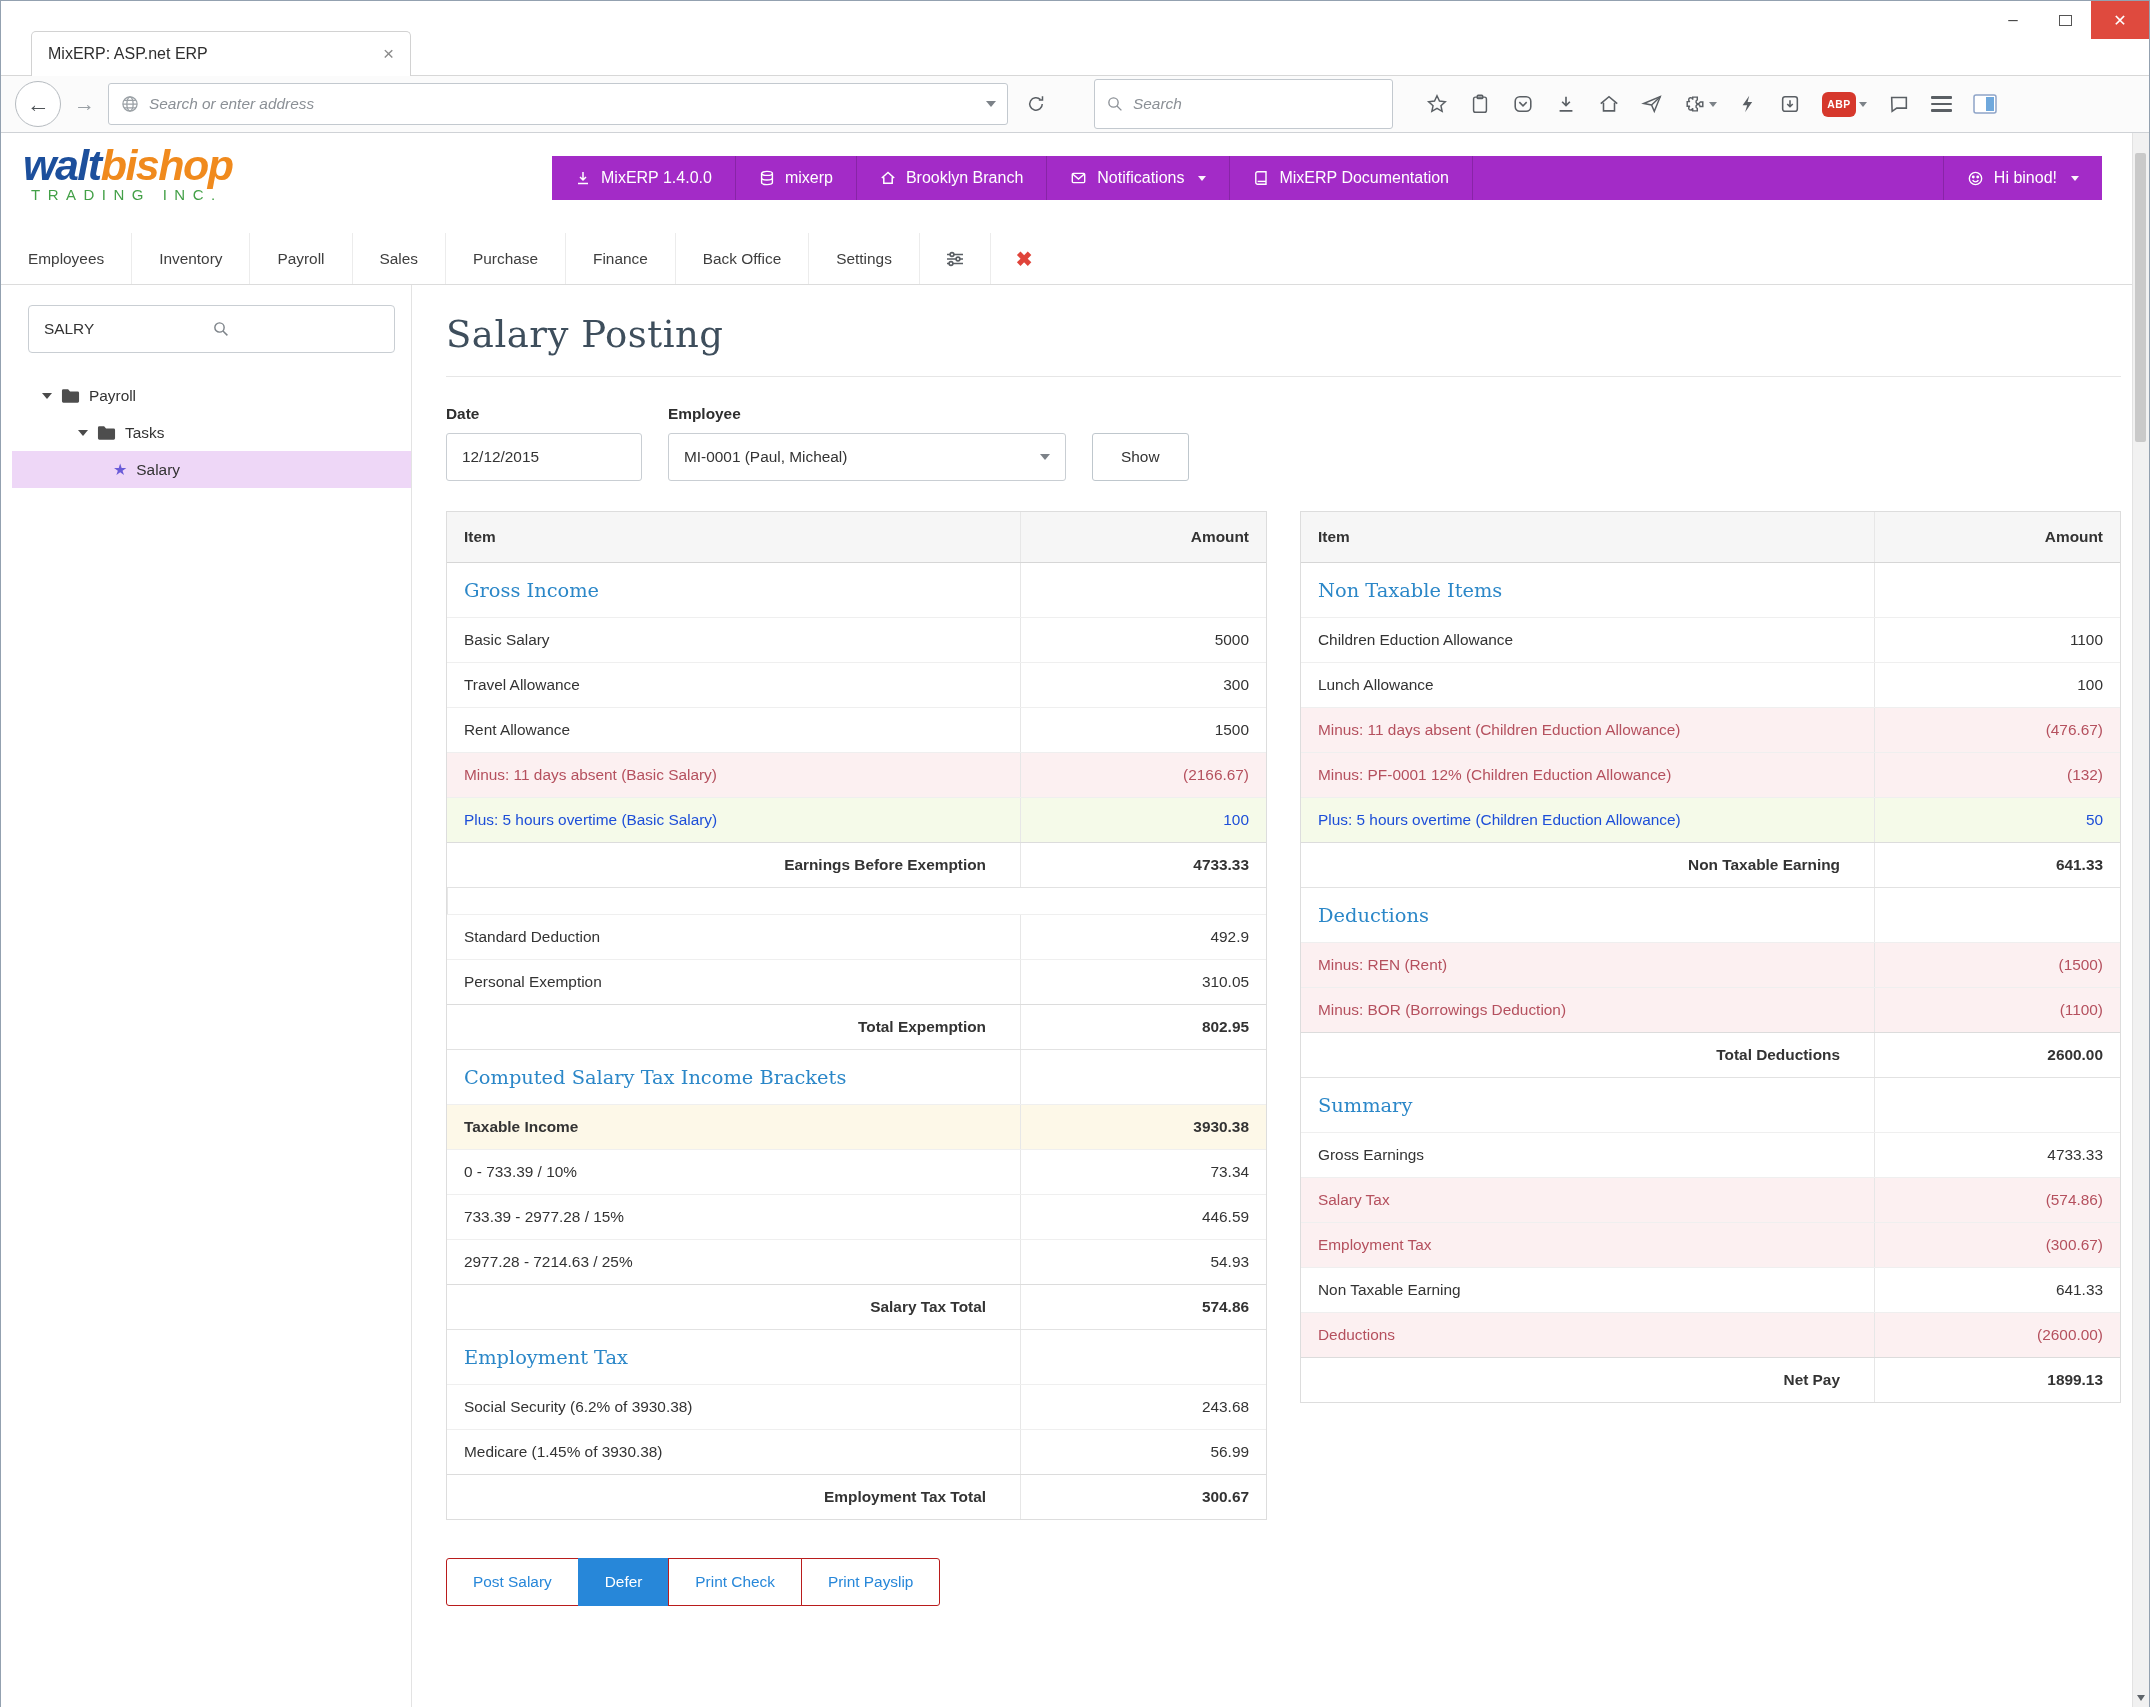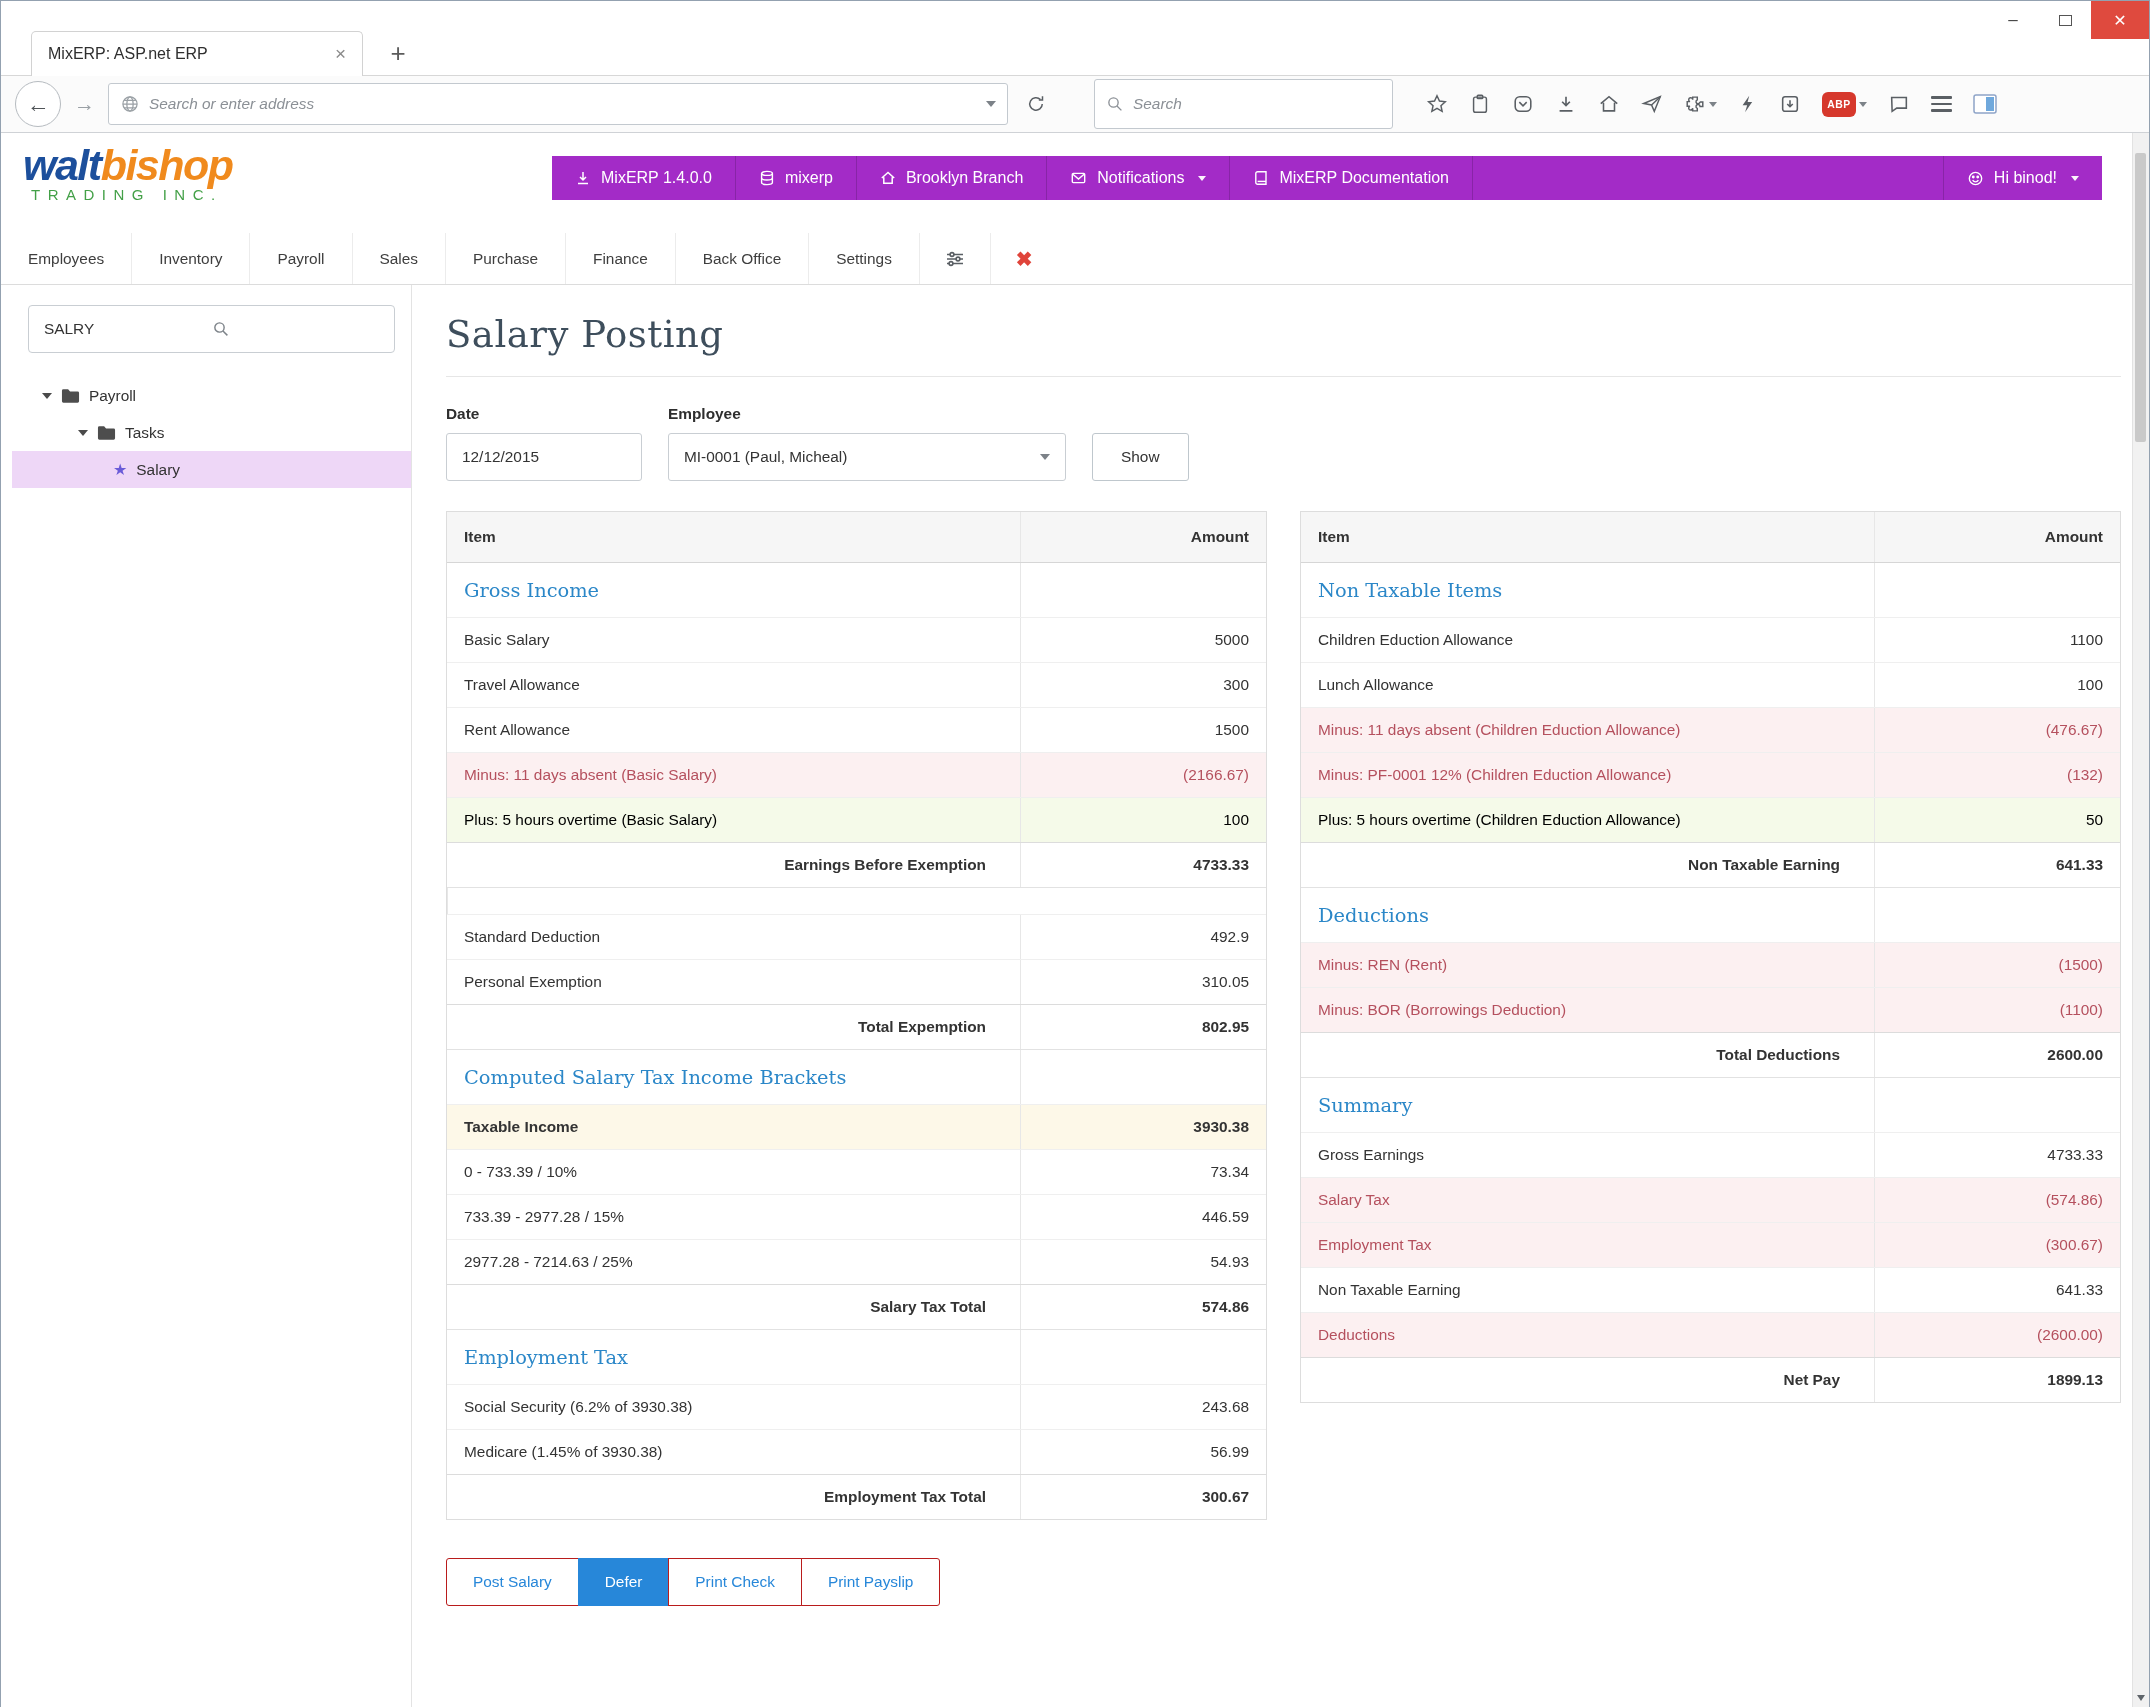--- a/index.html
+++ b/index.html
@@ -6,21 +6,21 @@
   html,body { width:2150px; height:1707px; overflow:hidden; }
   body { font-family:"Liberation Sans", sans-serif; background:#dfe3e8; }
   .window { width:2150px; height:1707px; border:1px solid #93a1b0; background:#fff; position:relative; }
 
   
   .titlebar { height:74px; background:#fff; position:relative; }
   .window-controls { position:absolute; top:0; right:0; display:flex; height:38px; z-index:5; }
   .wc-btn { width:52px; display:flex; align-items:center; justify-content:center; font-size:17px; color:#444; cursor:pointer; }
   .wc-max .sq { width:13px; height:11px; border:1.6px solid #555; }
   .wc-close { background:#df4a3e; color:#fff; width:58px; font-size:16px; }
-  .tab { position:absolute; left:30px; bottom:-1px; width:332px; height:45px; background:#fff; border:1px solid #d2d2d2; border-bottom:none; border-radius:5px 5px 0 0; display:flex; align-items:center; padding:0 16px; z-index:3; }
+  .tab { position:absolute; left:30px; bottom:-1px; width:380px; height:45px; background:#fff; border:1px solid #d2d2d2; border-bottom:none; border-radius:5px 5px 0 0; display:flex; align-items:center; padding:0 16px; z-index:3; }
   .tab-title { font-size:16px; color:#2f2f2f; flex:1; white-space:nowrap; overflow:hidden; }
   .tab-close { color:#8b8b8b; font-size:19px; margin-left:8px; }
   .new-tab { position:absolute; left:380px; bottom:6px; font-size:26px; color:#5c5c5c; width:34px; text-align:center; }
 
   .toolbar { height:58px; background:#fbfbfb; border-top:1px solid #d7d7d7; border-bottom:1px solid #cfd2d6; display:flex; align-items:center; padding:0 14px; gap:9px; }
   .nav-back { width:46px; height:46px; border-radius:50%; border:1px solid #b6bbc0; background:#fff; display:flex; align-items:center; justify-content:center; font-size:23px; color:#4f5458; flex:none; }
   .nav-fwd { font-size:21px; color:#9aa0a5; padding:0 4px; }
   .address-bar { width:900px; height:42px; background:#fff; border:1px solid #c3c9cf; border-radius:3px; display:flex; align-items:center; padding:0 11px; gap:9px; flex:none; }
   .address-text { flex:1; font-size:15.4px; font-style:italic; color:#8b9096; }
   .caret { width:0; height:0; border-left:5px solid transparent; border-right:5px solid transparent; border-top:6px solid #7c8288; }
@@ -81,21 +81,21 @@
   .t-row { display:flex; align-items:stretch; }
   .t-item { flex:1; padding:13px 17px; }
   .t-amount { width:246px; flex:none; text-align:right; padding:13px 17px; border-left:1px solid #e7e7e7; }
   .t-head { background:#f6f6f6; font-weight:bold; border-bottom:1px solid #d6d6d6; }
   .t-head .t-item, .t-head .t-amount { padding:16px 17px; }
   .t-section { border-top:1px solid #e2e2e2; }
   .t-head + .t-section { border-top:none; }
   .t-section .t-item { font-family:"DejaVu Serif", serif; font-size:19.4px; color:#2b87c8; padding:16px 17px 15px; }
   .t-data { border-top:1px solid #efefef;gap:12px; }
   .t-data.minus { background:#fcf0f1; color:#b5505e; }
-  .t-data.plus { background:#f5fae9; color:#000000; }
+  .t-data.plus { background:#f5fae9; color:#1d4ed8; }
   .t-data.highlight { background:#fdf8e8; font-weight:bold; }
   .t-data.total { font-weight:bold; border-top:1px solid #dcdcdc; }
   .t-data.total .t-item { text-align:right; padding-right:22px; }
 
   
   .actions { display:flex; margin-top:38px; }
   .btn { height:48px; padding:0 26px; font-size:15.4px; border:1px solid #b91c1c; background:#fff; color:#2787d9; display:flex; align-items:center; margin-left:-1px; cursor:pointer; }
   .btn:first-child { margin-left:0; border-radius:3px 0 0 3px; }
   .btn:last-child { border-radius:0 3px 3px 0; }
   .btn.active { background:#2787d9; border-color:#2787d9; color:#fff; }

